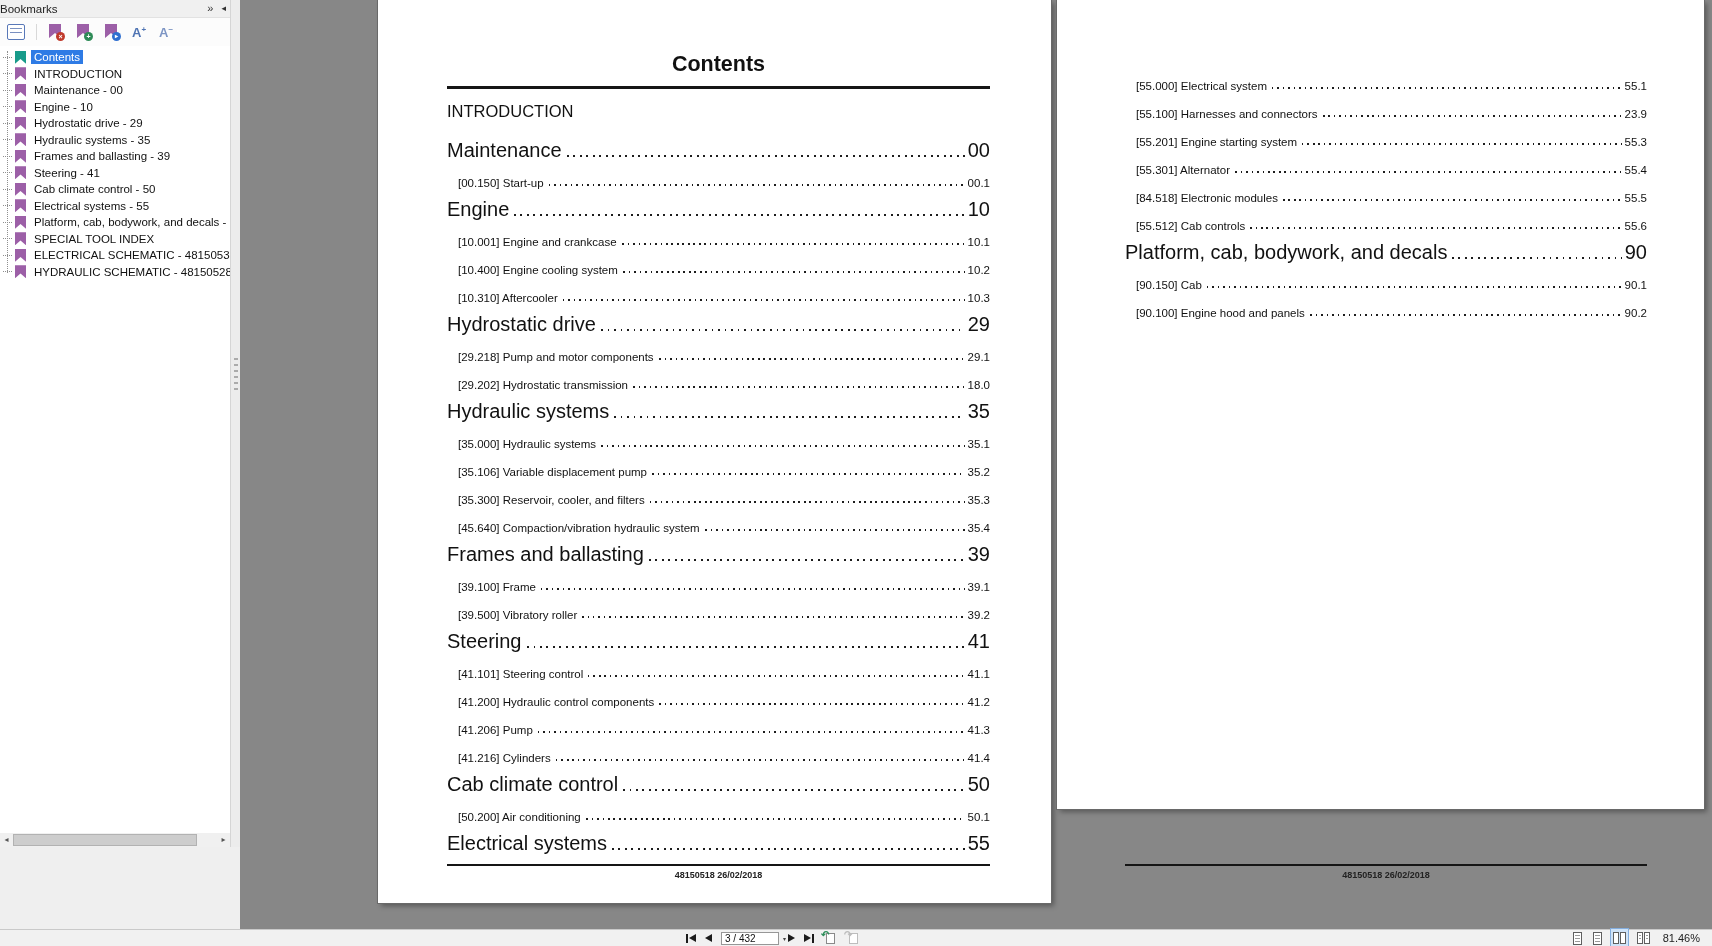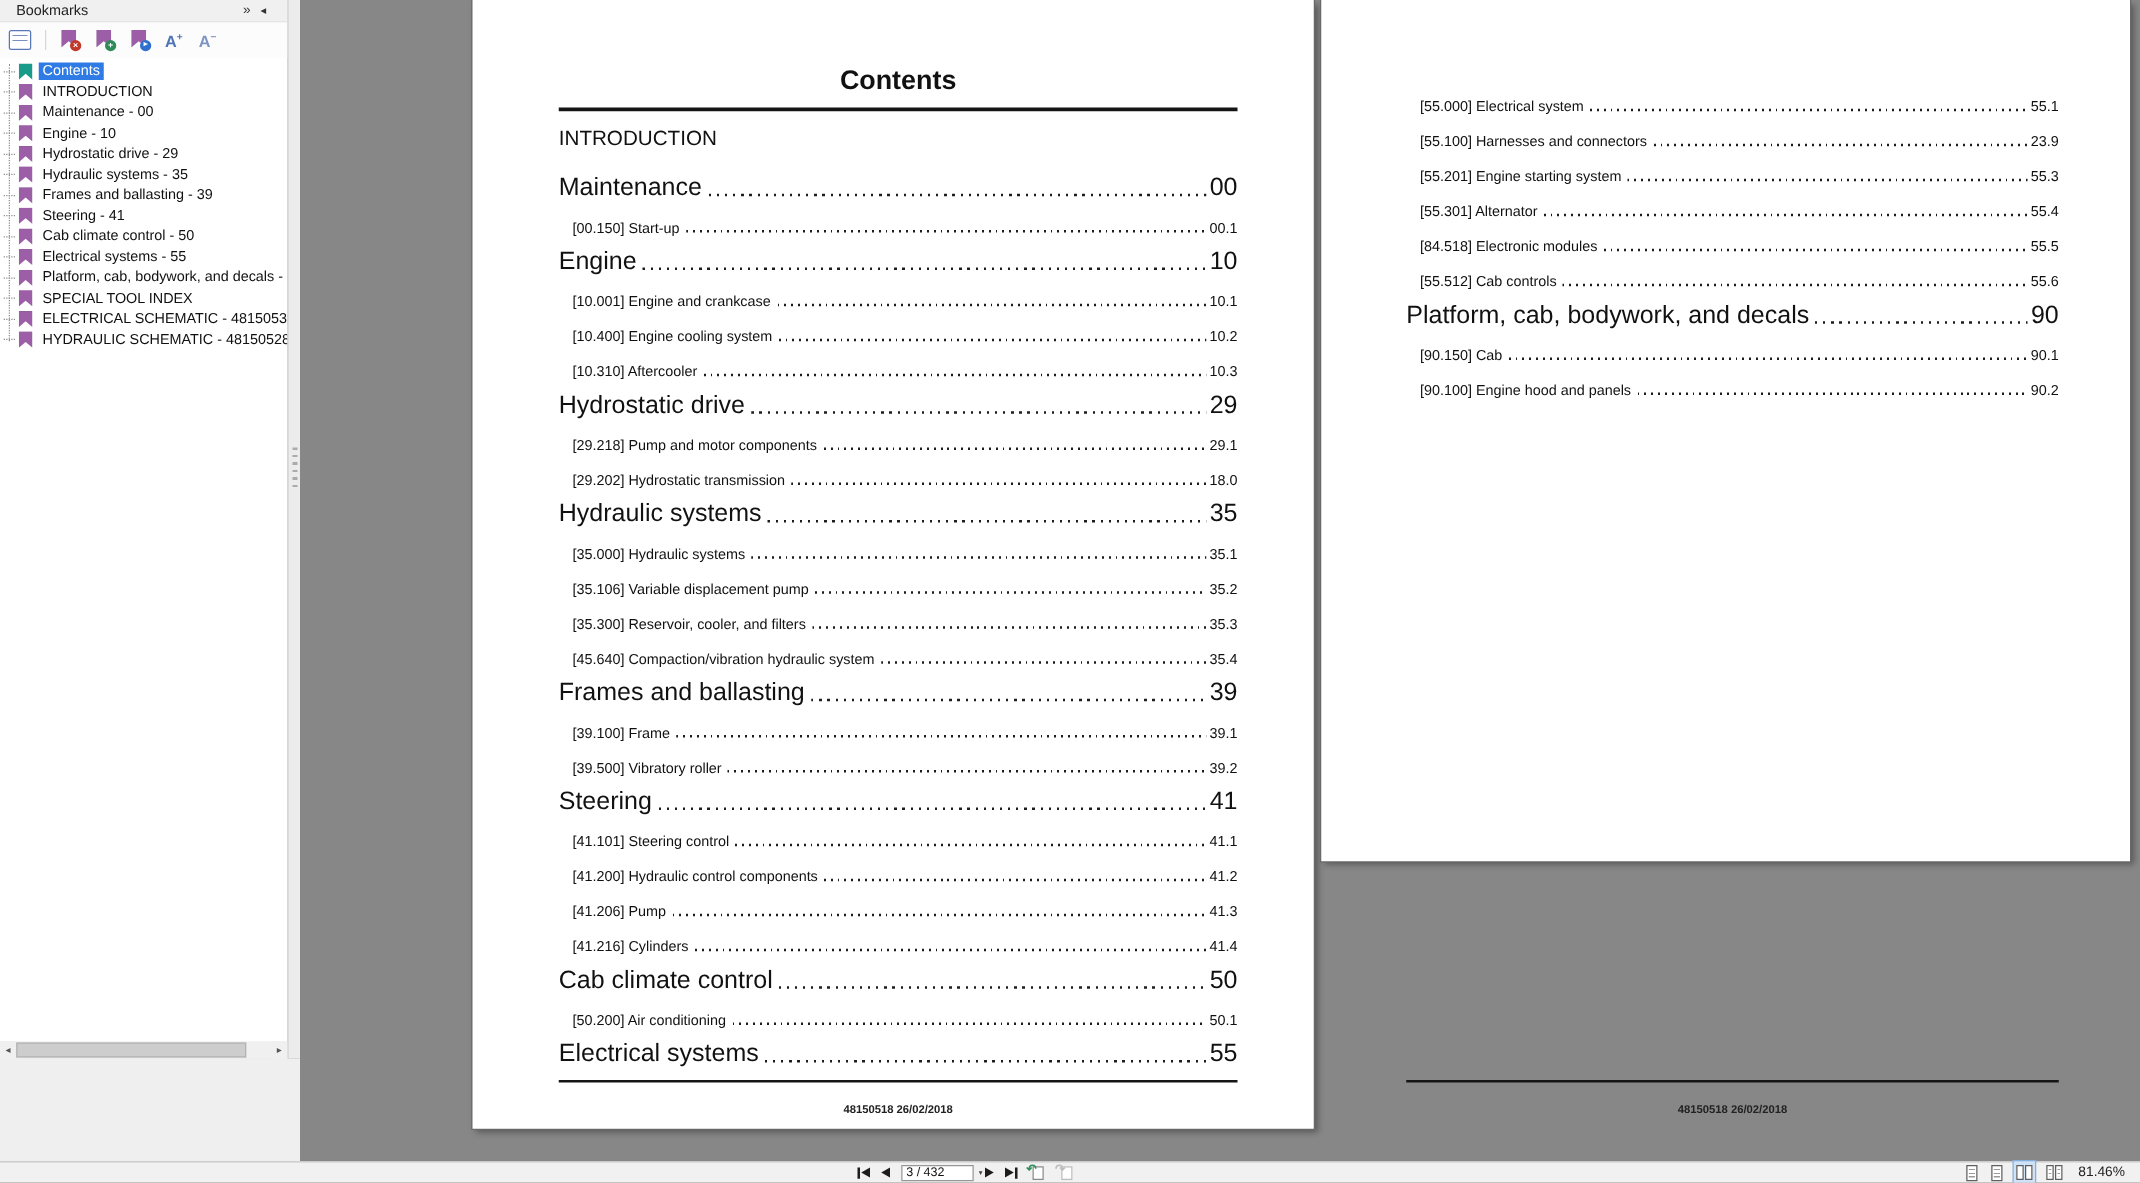--- a/index.html
+++ b/index.html
@@ -1,21 +1,21 @@
 <!DOCTYPE html>
 <html><head>
 <meta charset="utf-8">
 <style>
   html,body{margin:0;padding:0;}
   body{width:1712px;height:946px;overflow:hidden;font-family:"Liberation Sans",sans-serif;}
   #app{position:relative;width:1712px;height:946px;background:#878787;}
 
   
   #sidebar{position:absolute;left:0;top:0;width:230px;height:847px;background:#ffffff;z-index:3;}
-  .panel-header{height:17px;background:#f0f0f0;border-bottom:1px solid #e2e2e2;display:flex;align-items:center;padding:0 13px;}
+  .panel-header{height:17px;background:#f0f0f0;border-bottom:1px solid #e2e2e2;display:flex;align-items:center;padding:0 0;}
   .panel-title{font-size:11.5px;color:#222;flex:1;}
   .ph-btn{font-size:11px;color:#333;padding:0 4px;cursor:default;line-height:15px;}
   .ph-btn.small{font-size:9px;}
   .panel-toolbar{height:28px;display:flex;align-items:center;padding-left:7px;gap:13px;background:#fcfcfc;}
   .tb-sep{width:1px;height:16px;background:#d8d8d8;margin:0 -2px;}
   .tb-opt{width:16px;height:14px;border:1.5px solid #5878b8;border-radius:2px;background:#fff;position:relative;}
   .tb-opt::after{content:"";position:absolute;left:2px;right:2px;top:3px;height:7px;
      background:repeating-linear-gradient(#7a90c0 0 1px,transparent 1px 4px);}
   .tb-flag{position:relative;width:15px;height:16px;display:inline-block;}
   .flagshape{position:absolute;left:1px;top:0;width:12px;height:14px;background:#9c5fa7;
@@ -46,21 +46,21 @@
 
   #splitter{position:absolute;left:230px;top:0;width:10px;height:847px;background:#ececec;z-index:3;border-left:1px solid #d5d5d5;box-sizing:border-box;}
   .grip{position:absolute;left:3px;top:358px;width:4px;height:32px;
      background:repeating-linear-gradient(#ababab 0 2px,transparent 2px 6px);}
   #corner-fill{position:absolute;left:0;top:847px;width:240px;height:82px;background:#efefef;z-index:3;}
 
   
   #docarea{position:absolute;left:240px;top:0;width:1472px;height:929px;background:#878787;overflow:hidden;}
   .page{position:absolute;top:0;background:#ffffff;box-shadow:0 0 0 1px #696969,3px 3px 5px rgba(0,0,0,0.35);}
   #page-left{left:138px;width:673px;height:903px;}
-  #page-right{left:817px;width:647px;height:689px;}
+  #page-right{left:817px;width:647px;height:809px;}
 
   .lp-head{position:absolute;left:69px;top:0;width:543px;}
   .doc-title{margin-top:52px;text-align:center;font-size:21.5px;font-weight:bold;color:#111;}
   .rule{margin-top:9px;height:3px;background:#151515;}
   .intro{margin-top:13px;font-size:16.5px;color:#111;}
 
   .rows{position:absolute;}
   #left-rows{left:69px;top:130px;width:543px;}
   #right-rows{left:68px;top:64px;width:522px;}
   .toc-row{display:flex;align-items:flex-end;color:#111;}
@@ -68,21 +68,21 @@
   .toc-row.sub{height:28px;font-size:11.5px;}
   .toc-row.sub .toc-label{padding-left:11px;}
   .toc-label{white-space:nowrap;line-height:1.05;}
   .toc-page{white-space:nowrap;line-height:1.05;}
   .leader{flex:1;height:2px;margin:0 3px 4px 5px;
      background:repeating-linear-gradient(to right,#1d1d1d 0 1.8px,transparent 1.8px 6.5px);}
   .toc-row.sub .leader{height:1.6px;margin-bottom:3px;
      background:repeating-linear-gradient(to right,#1d1d1d 0 1.5px,transparent 1.5px 5.5px);}
 
   .pfooter{position:absolute;top:864px;border-top:2.5px solid #151515;text-align:center;
-     font-size:9px;font-weight:bold;color:#222;padding-top:16px;}
+     font-size:9px;font-weight:bold;color:#222;padding-top:4px;}
   #page-left .pfooter{left:69px;width:543px;}
   #page-right .pfooter{left:68px;width:522px;}
 
   
   #statusbar{position:absolute;left:0;bottom:0;width:1712px;height:17px;background:#f1f1f1;border-top:1px solid #c9c9c9;box-sizing:border-box;z-index:4;}
   .nav-cluster{position:absolute;left:686px;top:0;height:16px;display:flex;align-items:center;gap:9px;}
   .navbtn{display:flex;align-items:center;gap:1px;height:12px;}
   .tl{width:0;height:0;border-top:4.5px solid transparent;border-bottom:4.5px solid transparent;border-right:7px solid #1c1c1c;}
   .tr{width:0;height:0;border-top:4.5px solid transparent;border-bottom:4.5px solid transparent;border-left:7px solid #1c1c1c;}
   .vbar{width:2px;height:9px;background:#1c1c1c;}

